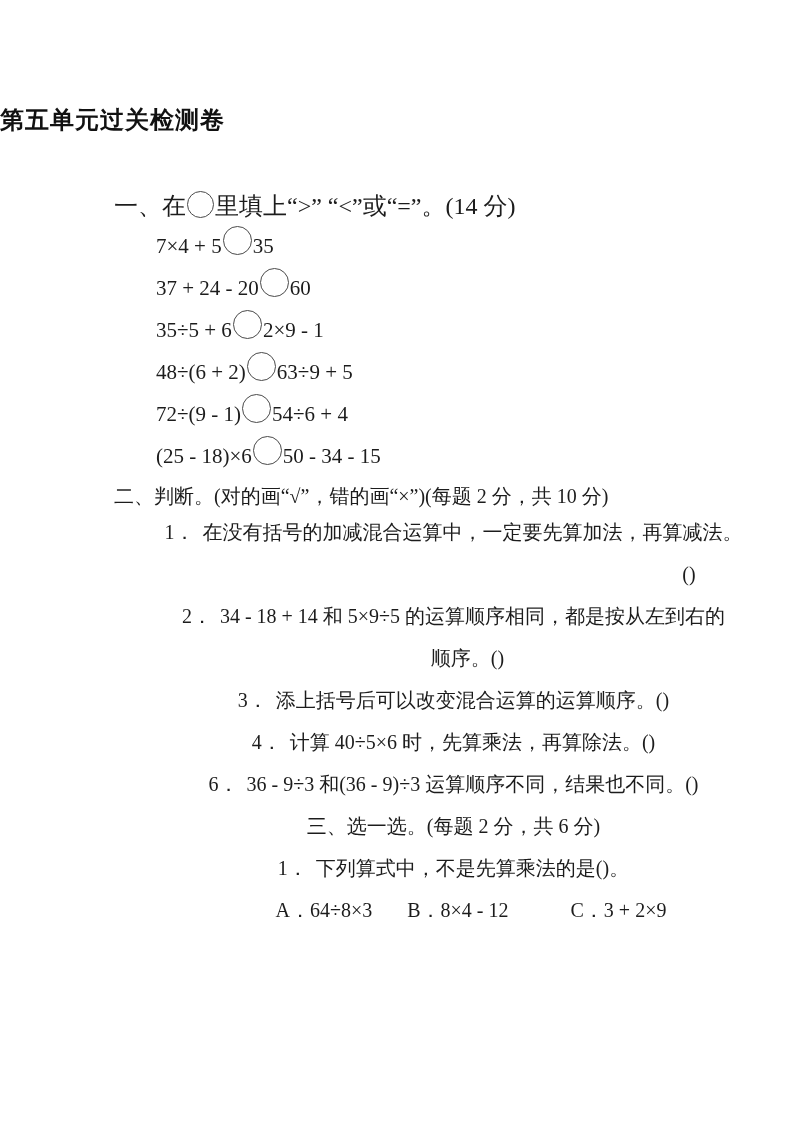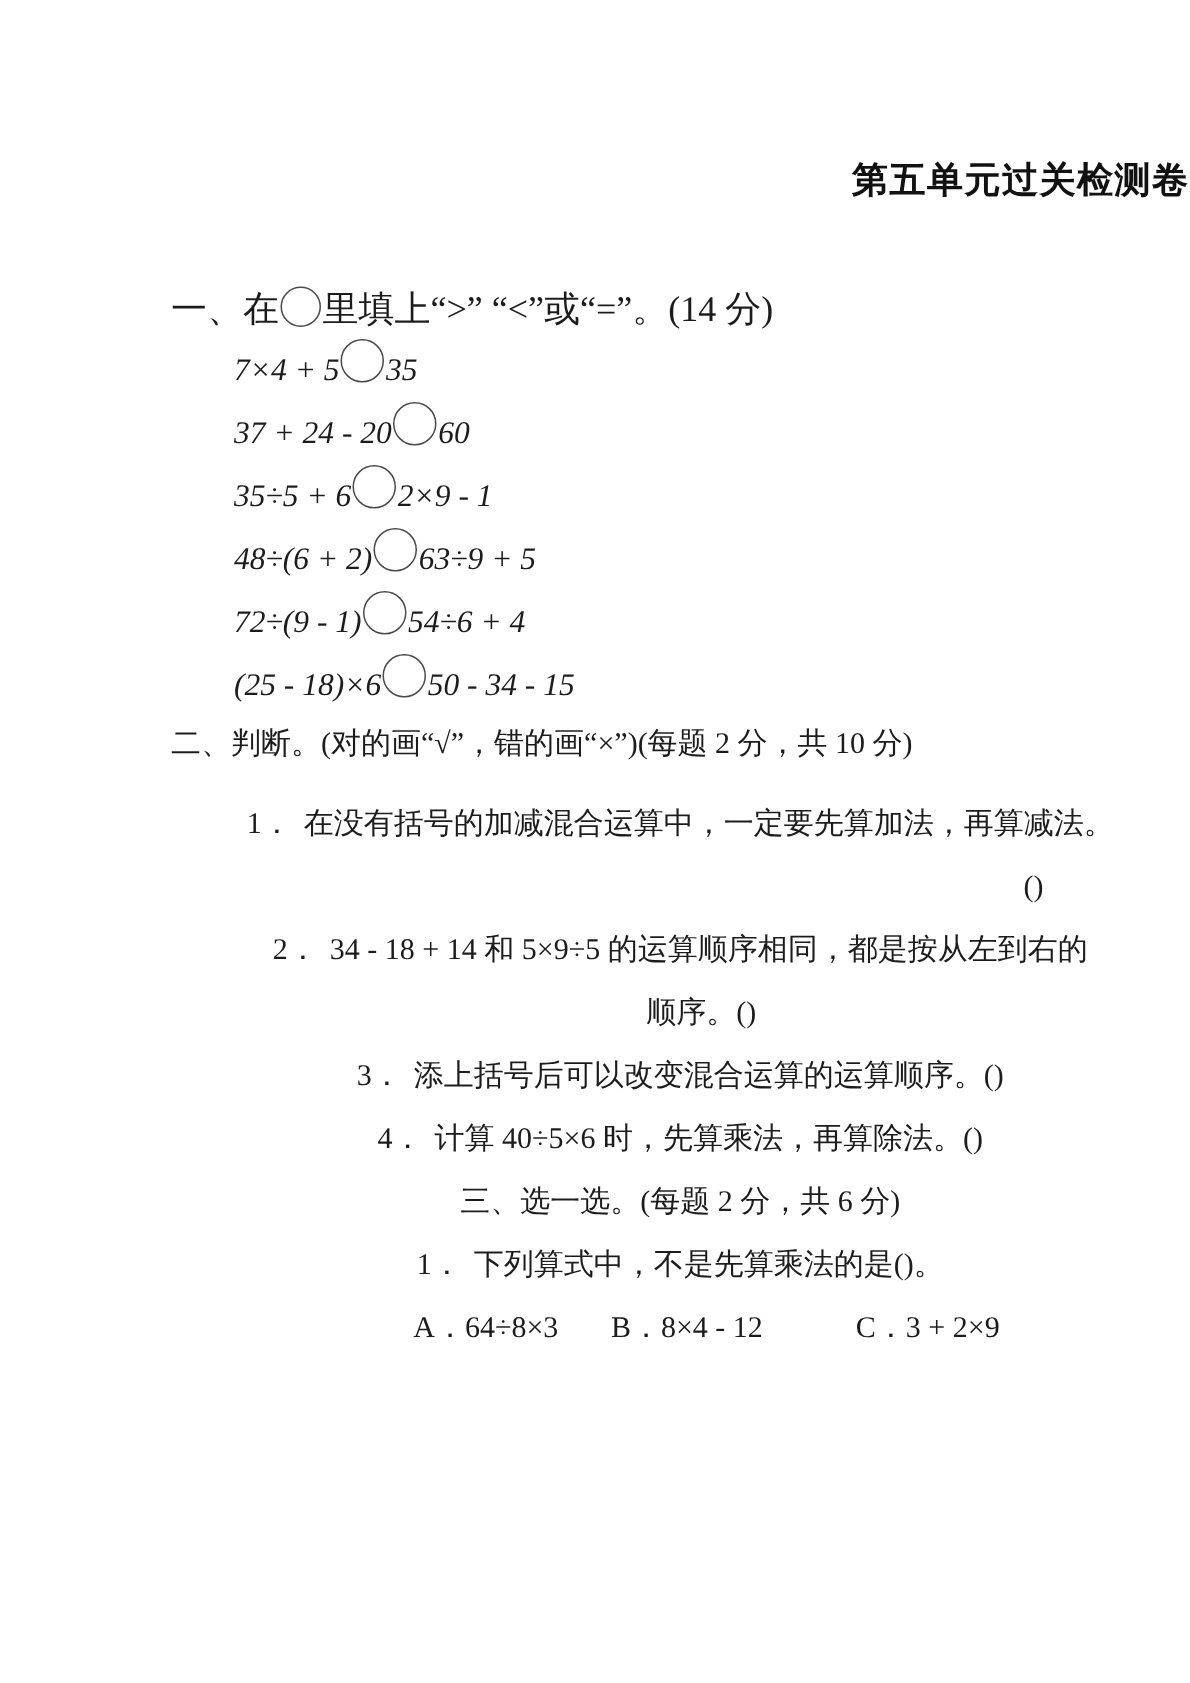--- a/index.html
+++ b/index.html
@@ -10,52 +10,51 @@
     font-family: "Liberation Serif", "DejaVu Serif", serif;
   }
   .page {
     position: relative;
     width: 793px; height: 1122px;
     overflow: hidden;
     background: #ffffff;
   }
   .title {
     margin: 104px 0 0 0;
-    text-align: right;
+    text-align: left;
     font-size: 24px;
     font-weight: 700;
     letter-spacing: 1px;
     font-family: "Liberation Sans", "DejaVu Sans", sans-serif;
     color: #111;
   }
   .sec1-line {
     margin: 55px 0 0 114px;
     height: 30px; line-height: 30px;
     font-size: 24px;
     white-space: nowrap;
   }
   .expr-list { margin: 4px 0 0 156px; }
   .expr-line {
     height: 42px; line-height: 42px;
     font-size: 21px;
     white-space: nowrap;
-    font-style: italic;
   }
   .circle {
     display: inline-block;
     width: 27px; height: 27px;
     border: 1px solid #4a4a4a;
     border-radius: 50%;
     vertical-align: -2px;
     margin: 0 1px;
     background: transparent;
   }
   .circle-sm { width: 25px; height: 25px; vertical-align: -4px; }
   .sec-header {
-    margin: 4px 0 17px 114px;
+    margin: 4px 0 0 114px;
     height: 30px; line-height: 30px;
     font-size: 20px;
     white-space: nowrap;
   }
   .rows { margin: 0 0 0 114px; text-align: center; }
   .row {
     height: 42px; line-height: 42px;
     font-size: 20px;
     white-space: nowrap;
   }
@@ -99,20 +98,23 @@
     </div>
     <div class="row cont-row">
       <span>顺序。()</span>
     </div>
     <div class="row">
       <span class="no">3．</span><span>添上括号后可以改变混合运算的运算顺序。()</span>
     </div>
     <div class="row">
       <span class="no">4．</span><span>计算 40÷5×6 时，先算乘法，再算除法。()</span>
     </div>
+    <div class="row">
+      <span class="no">6．</span><span>36 - 9÷3 和(36 - 9)÷3 运算顺序不同，结果也不同。()</span>
+    </div>
 
     <div class="row">三、选一选。(每题 2 分，共 6 分)</div>
 
     <div class="row">
       <span class="no">1．</span><span>下列算式中，不是先算乘法的是()。</span>
     </div>
     <div class="row">
       <span class="opt">A．64÷8×3</span><span class="opt">B．8×4 - 12</span><span class="opt opt-c">C．3 + 2×9</span>
     </div>
   </div>

